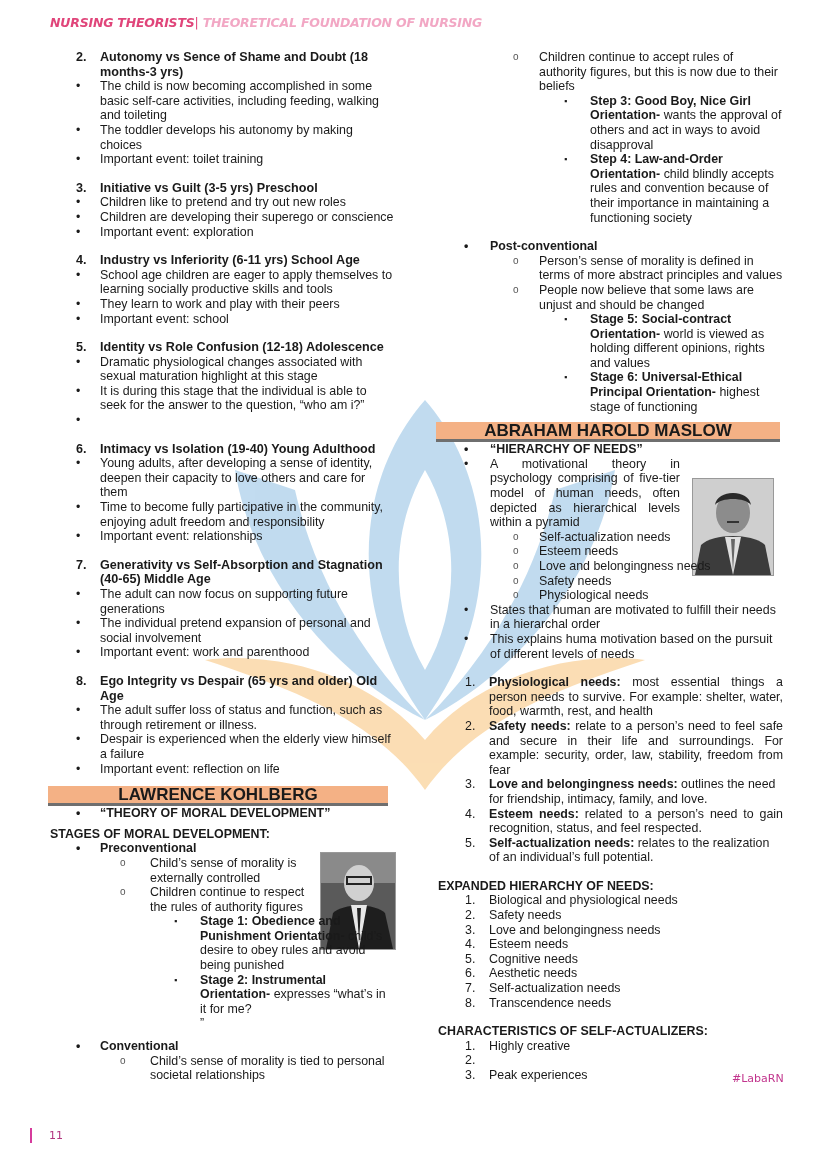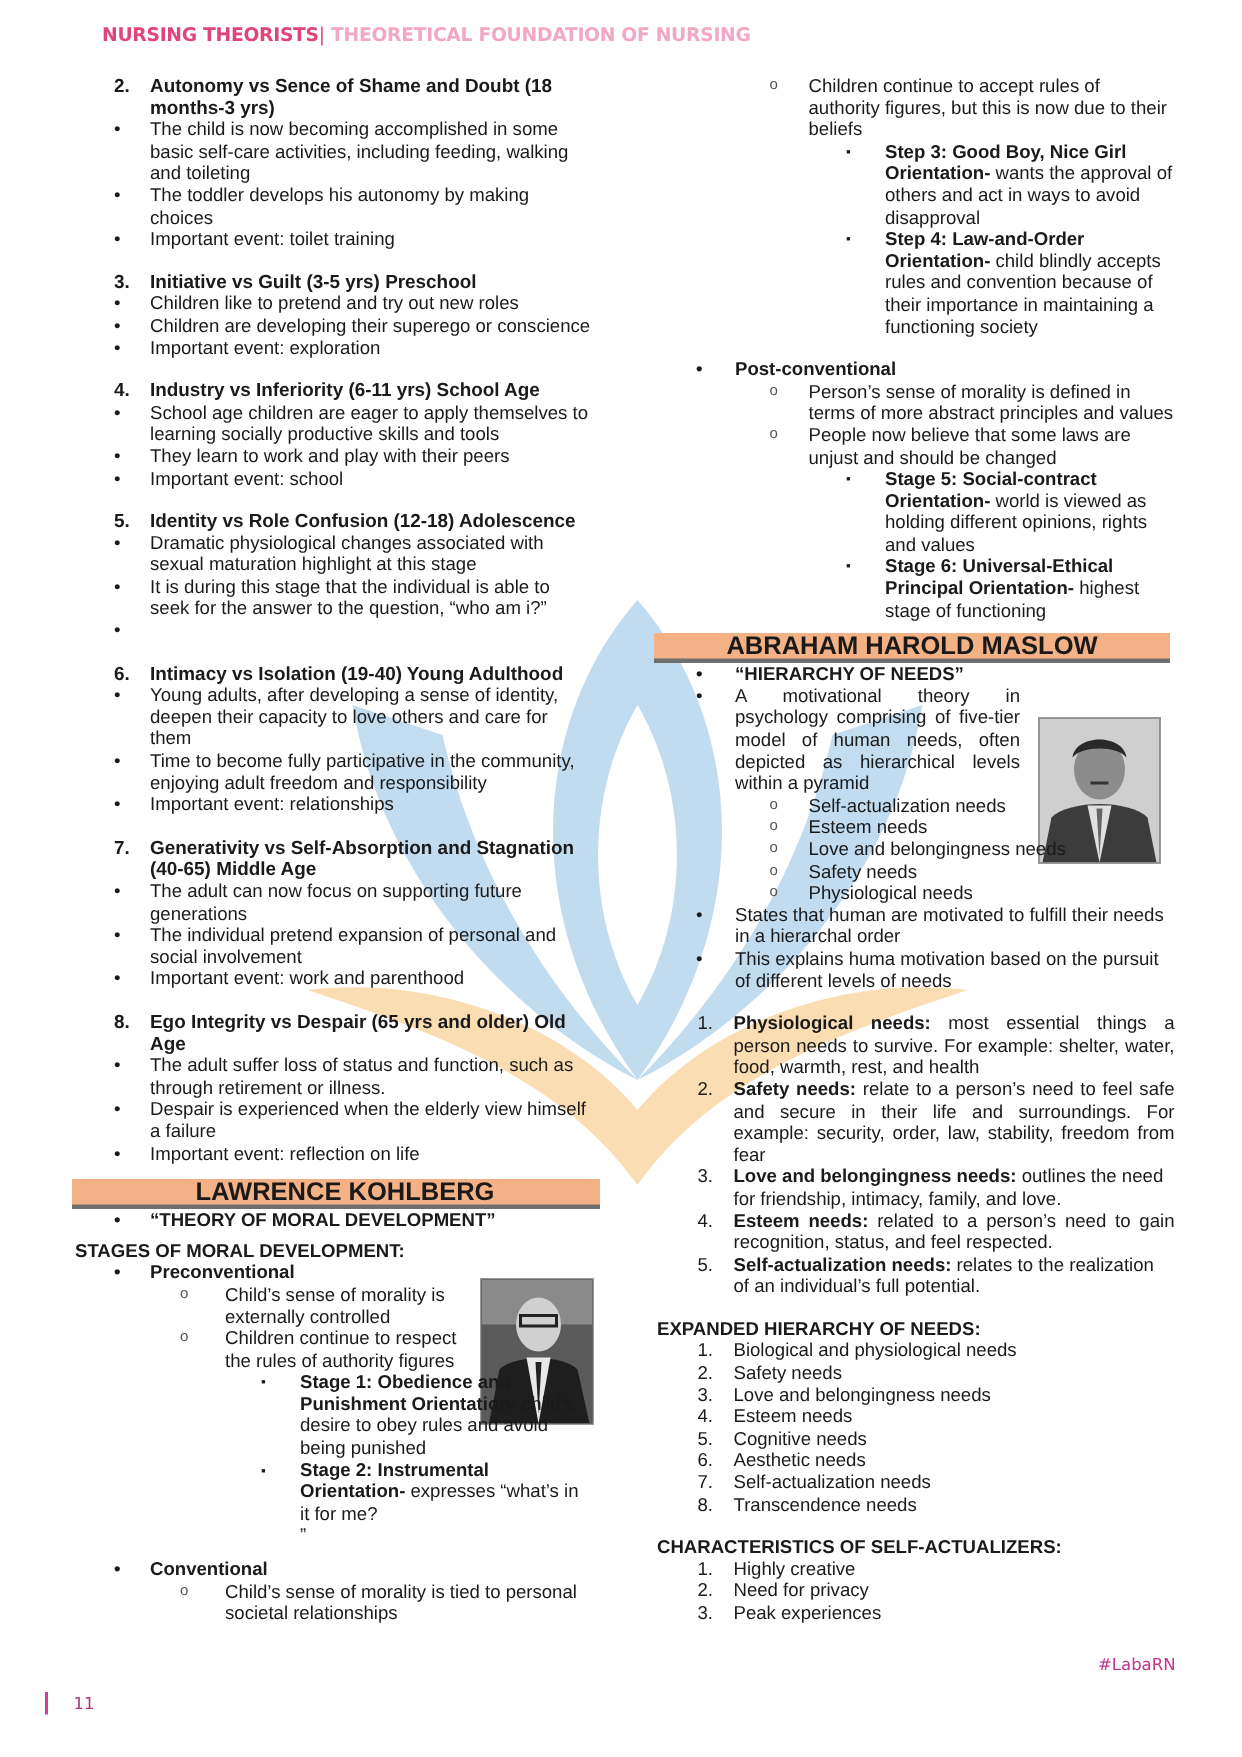--- a/index.html
+++ b/index.html
@@ -1,20 +1,20 @@
 <!DOCTYPE html>
 <html><head>
 <meta charset="utf-8">
 <style>
   html, body { margin:0; padding:0; background:#ffffff; }
   body { width:828px; height:1171px; position:relative; overflow:hidden;
          font-family:"Liberation Sans", sans-serif; color:#1a1a1a; font-size:12.4px; line-height:14.6px; }
   .watermark { position:absolute; left:175px; top:360px; width:500px; height:470px; z-index:0; }
-  .header { position:absolute; left:68px; top:16px; font-family:"DejaVu Sans", sans-serif;
-            font-size:12.5px; font-weight:bold; letter-spacing:-0.2px; z-index:2; }
+  .header { position:absolute; left:50px; top:16px; font-family:"DejaVu Sans", sans-serif;
+            font-size:12.5px; font-weight:bold; letter-spacing:-0.2px; z-index:2;font-style:italic; }
   .header .h1 { color:#e0457a; }
   .header .sep { color:#e0457a; font-weight:normal; }
   .header .h2 { color:#f2a7c4; }
   .col { position:absolute; top:50px; z-index:2; }
   .col-left { left:50px; width:345px; }
   .col-right { left:438px; width:345px; }
   .row { display:flex; }
   .mk { flex:0 0 auto; text-align:left; }
   .txt { flex:1 1 auto; }
   .b { font-weight:bold; }
@@ -28,21 +28,21 @@
   .r-bullet .mk { width:26px; margin-left:26px; }
   .r-circ .mk { width:26px; margin-left:75px; font-size:10px; color:#555; }
   .r-sq .mk { width:26px; margin-left:126px; font-size:9px; }
   .r-num .mk { width:24px; margin-left:27px; }
   .banner { background:#f4b185; border-bottom:3px solid #6f6f6f; text-align:center;
             font-weight:bold; font-size:17px; height:17px; line-height:17px; color:#1a1a1a; }
   .justify { text-align:justify; }
   .photo { position:absolute; background:#777; border:1px solid #999; overflow:hidden; }
   .footer-bar { position:absolute; left:30px; top:1128px; width:2px; height:15px; background:#d63b9c; }
   .footer-num { position:absolute; left:49px; top:1129px; color:#b2357f; font-size:11px; font-family:"DejaVu Sans", sans-serif; }
-  .footer-tag { position:absolute; left:732px; top:1103px; color:#c2358d; font-size:11px; font-family:"DejaVu Sans", sans-serif; }
+  .footer-tag { position:absolute; left:732px; top:1072px; color:#c2358d; font-size:11px; font-family:"DejaVu Sans", sans-serif; }
 </style>
 </head>
 <body>
 
 <svg class="watermark" viewBox="0 0 500 470">
   <g opacity="0.55">
     <path d="M250 40 C180 120 170 250 250 360 C330 250 320 120 250 40 Z M250 110 C215 170 215 250 250 310 C285 250 285 170 250 110 Z" fill="#8fbfe3" fill-rule="evenodd"></path>
     <path d="M60 110 C80 230 170 320 250 360 C190 300 140 220 120 130 Z" fill="#8fbfe3"></path>
     <path d="M440 110 C420 230 330 320 250 360 C310 300 360 220 380 130 Z" fill="#8fbfe3"></path>
     <path d="M30 300 C120 330 200 360 250 430 C300 360 380 330 470 300 C390 290 300 320 250 380 C200 320 110 290 30 300 Z" fill="#f8c277"></path>
@@ -187,21 +187,21 @@
         <span class="mk">•</span>
         <span class="txt">Despair is experienced when the elderly view himself a failure</span>
       </div>
     <div class="row bullet-l1">
         <span class="mk">•</span>
         <span class="txt">Important event: reflection on life</span>
       </div>
   </div>
   <div style="height:10px"></div>
 
-  <div class="banner" style="width:340px; margin-left:-2px;padding-left:12px;">LAWRENCE KOHLBERG</div>
+  <div class="banner" style="width:340px; margin-left:-2px;">LAWRENCE KOHLBERG</div>
   <div class="row bullet-l1">
       <span class="mk b">•</span>
       <span class="txt b">“THEORY OF MORAL DEVELOPMENT”</span>
     </div>
   <div class="gap-s"></div>
   <div class="b">STAGES OF MORAL DEVELOPMENT:</div>
   <div class="row bullet-l1">
       <span class="mk b">•</span>
       <span class="txt b">Preconventional</span>
     </div>
@@ -376,21 +376,20 @@
     </div>
   <div class="gap"></div>
 
   <div class="b">CHARACTERISTICS OF SELF-ACTUALIZERS:</div>
   <div class="row r-num">
       <span class="mk">1.</span>
       <span class="txt">Highly creative</span>
     </div>
   <div class="row r-num">
       <span class="mk">2.</span>
-      <span class="txt">Need for privacy</span>
     </div>
   <div class="row r-num">
       <span class="mk">3.</span>
       <span class="txt">Peak experiences</span>
     </div>
 </div>
 
 <div class="photo" style="left:692px; top:478px; width:80px; height:96px;">
   <svg width="80" height="96" viewBox="0 0 80 96">
     <rect width="80" height="96" fill="#cfcfcf"></rect>

